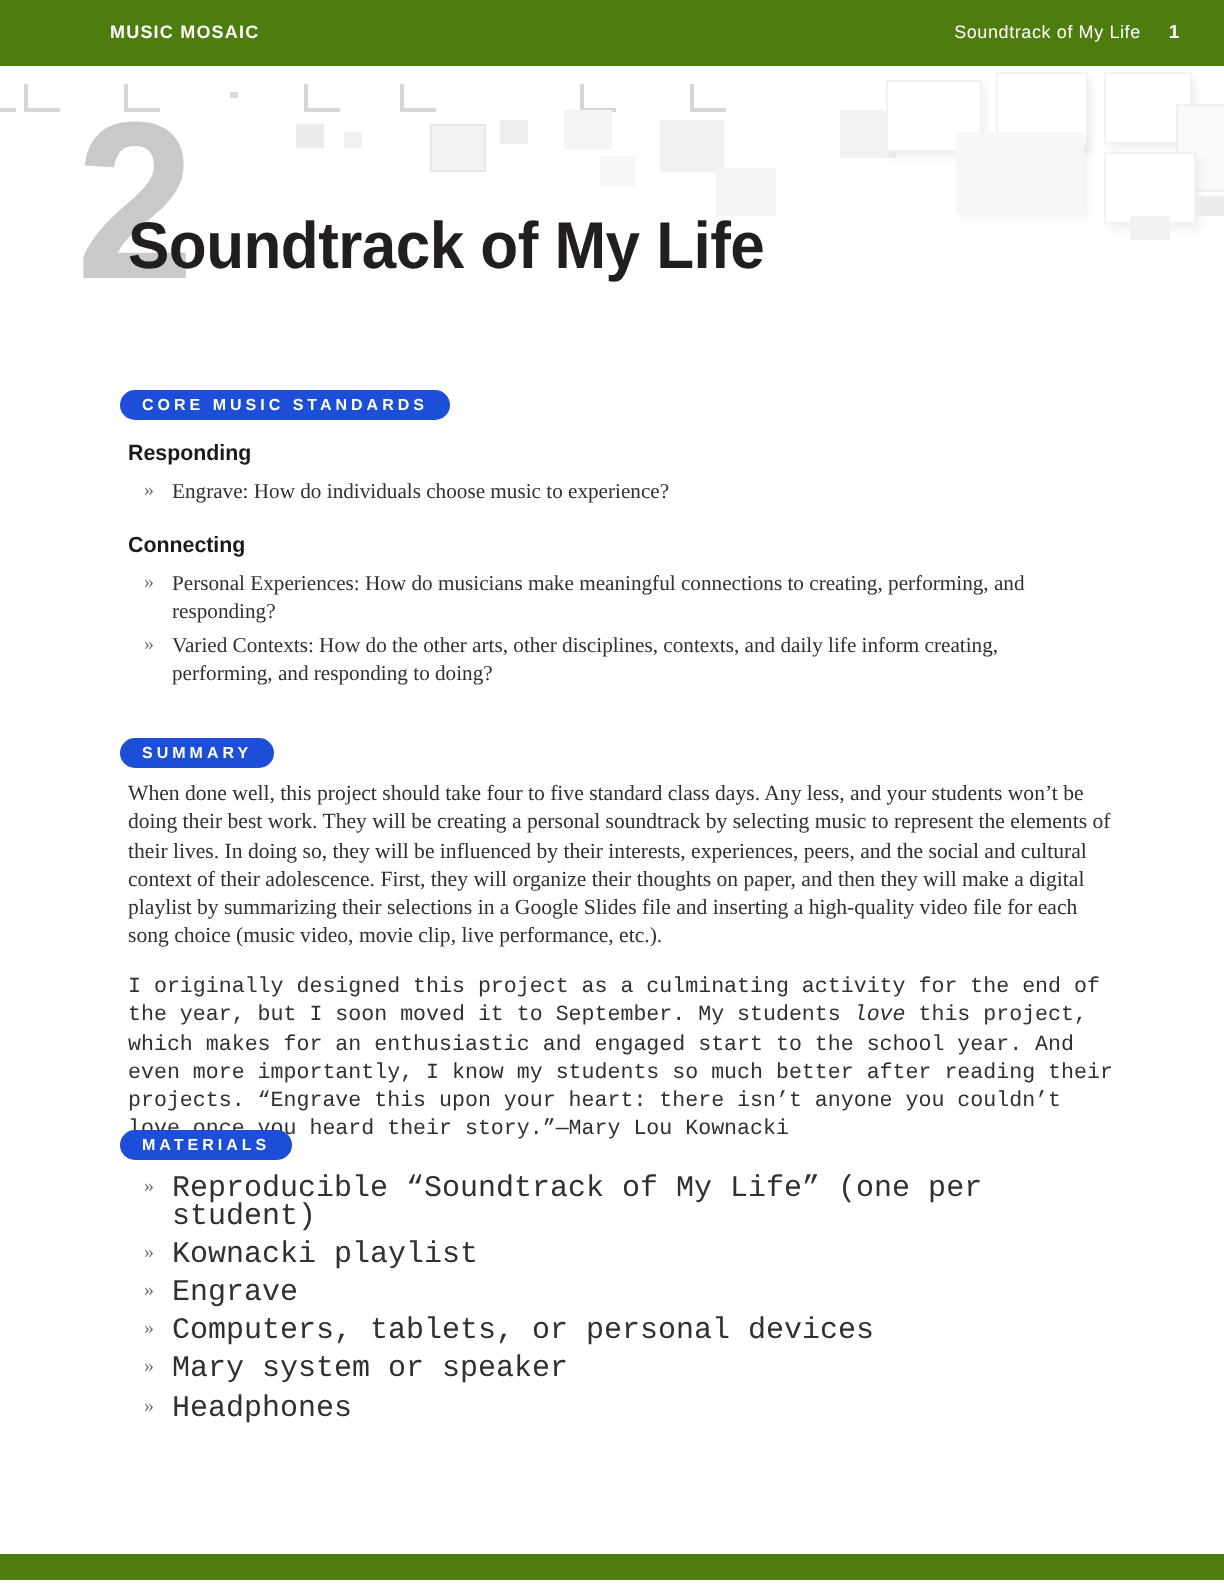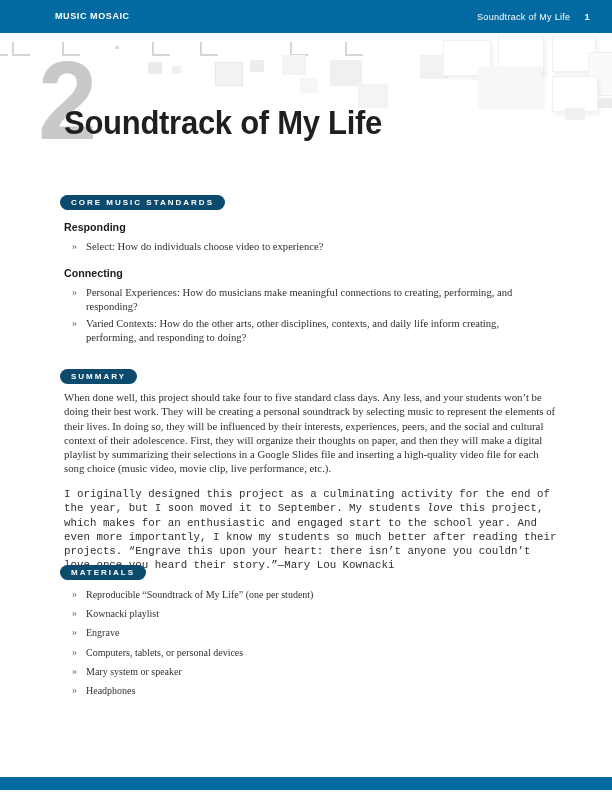--- a/index.html
+++ b/index.html
@@ -1,21 +1,21 @@
 <!DOCTYPE html>
 <html><head>
 <meta charset="utf-8">
 <style>
   html,body{margin:0;padding:0;background:#ffffff;}
   #page{
     position:relative;width:612px;height:792px;background:#ffffff;
     overflow:hidden;font-family:"Liberation Sans",sans-serif;
   }
   
-  .band{position:absolute;left:0;width:612px;background:#0369a1;}
+  .band{position:absolute;left:0;width:612px;background:#4d7c0f;}
   #header-bar{top:0;height:33px;}
   #footer-bar{top:777px;height:13px;}
   #header-left{
     position:absolute;left:55px;top:11px;color:#ffffff;font-size:9px;
     font-weight:bold;letter-spacing:0.6px;
   }
   #header-right{
     position:absolute;right:22px;top:11px;color:#ffffff;font-size:9px;
     letter-spacing:0.3px;
   }
@@ -31,21 +31,21 @@
   }
   
   #page-title{
     position:absolute;left:64px;top:104px;font-size:33px;font-weight:bold;
     color:#221e1f;letter-spacing:-0.3px;transform:scaleX(0.94);transform-origin:left top;
     white-space:nowrap;
   }
   
   .pill{
     position:absolute;left:60px;height:15px;line-height:15px;border-radius:8px;
-    background:#0c4a6e;color:#ffffff;font-size:8px;font-weight:bold;
+    background:#1d4ed8;color:#ffffff;font-size:8px;font-weight:bold;
     letter-spacing:2px;padding:0 11px;white-space:nowrap;
   }
   #pill-standards{top:195px;}
   #pill-summary{top:369px;}
   #pill-materials{top:565px;}
   
   .subhead{
     position:absolute;left:64px;font-size:11px;font-weight:bold;color:#1a1a1a;
     letter-spacing:0;transform:scaleX(0.97);transform-origin:left top;
   }
@@ -73,22 +73,22 @@
   #summary-p2{top:487px;font-family:Liberation Mono, monospace;}
   #summary-p2 .ital{font-style:italic;}
   
   #materials-list{position:absolute;left:72px;top:588px;width:472px;}
   .mat-row{position:relative;margin-bottom:5.6px;min-height:13.6px;}
   .mat-row .marker{
     position:absolute;left:0;top:0;color:#6e6e6e;font-size:10px;
     font-family:"Liberation Serif",serif;
   }
   .mat-row .btext{
-    display:block;margin-left:14px;font-family:Liberation Serif, serif;
-    font-size:10px;line-height:13.6px;color:#332f30;
+    display:block;margin-left:14px;font-family:Liberation Mono, monospace;
+    font-size:15px;line-height:13.6px;color:#332f30;
   }
 </style>
 </head>
 <body>
 
 <div id="page">
 
   <div id="header-bar" class="band">
     <span id="header-left">MUSIC MOSAIC</span>
     <span id="header-right"><span>Soundtrack of My Life</span><span class="pagenum">1</span></span>
@@ -123,21 +123,21 @@
   </div>
 
   <div id="chapter-number">2</div>
   <div id="page-title">Soundtrack of My Life</div>
 
   <div id="pill-standards" class="pill">CORE MUSIC STANDARDS</div>
 
   <div id="head-responding" class="subhead">Responding</div>
   <div id="b-select" class="bullet-row">
     <span class="marker">»</span>
-    <span class="btext">Select: How do individuals choose video to experience?</span>
+    <span class="btext">Engrave: How do individuals choose music to experience?</span>
   </div>
 
   <div id="head-connecting" class="subhead">Connecting</div>
   <div id="b-personal" class="bullet-row">
     <span class="marker">»</span>
     <span class="btext">Personal Experiences: How do musicians make meaningful connections to creating, performing, and responding?</span>
   </div>
   <div id="b-varied" class="bullet-row">
     <span class="marker">»</span>
     <span class="btext">Varied Contexts: How do the other arts, other disciplines, contexts, and daily life inform creating, performing, and responding to doing?</span>

